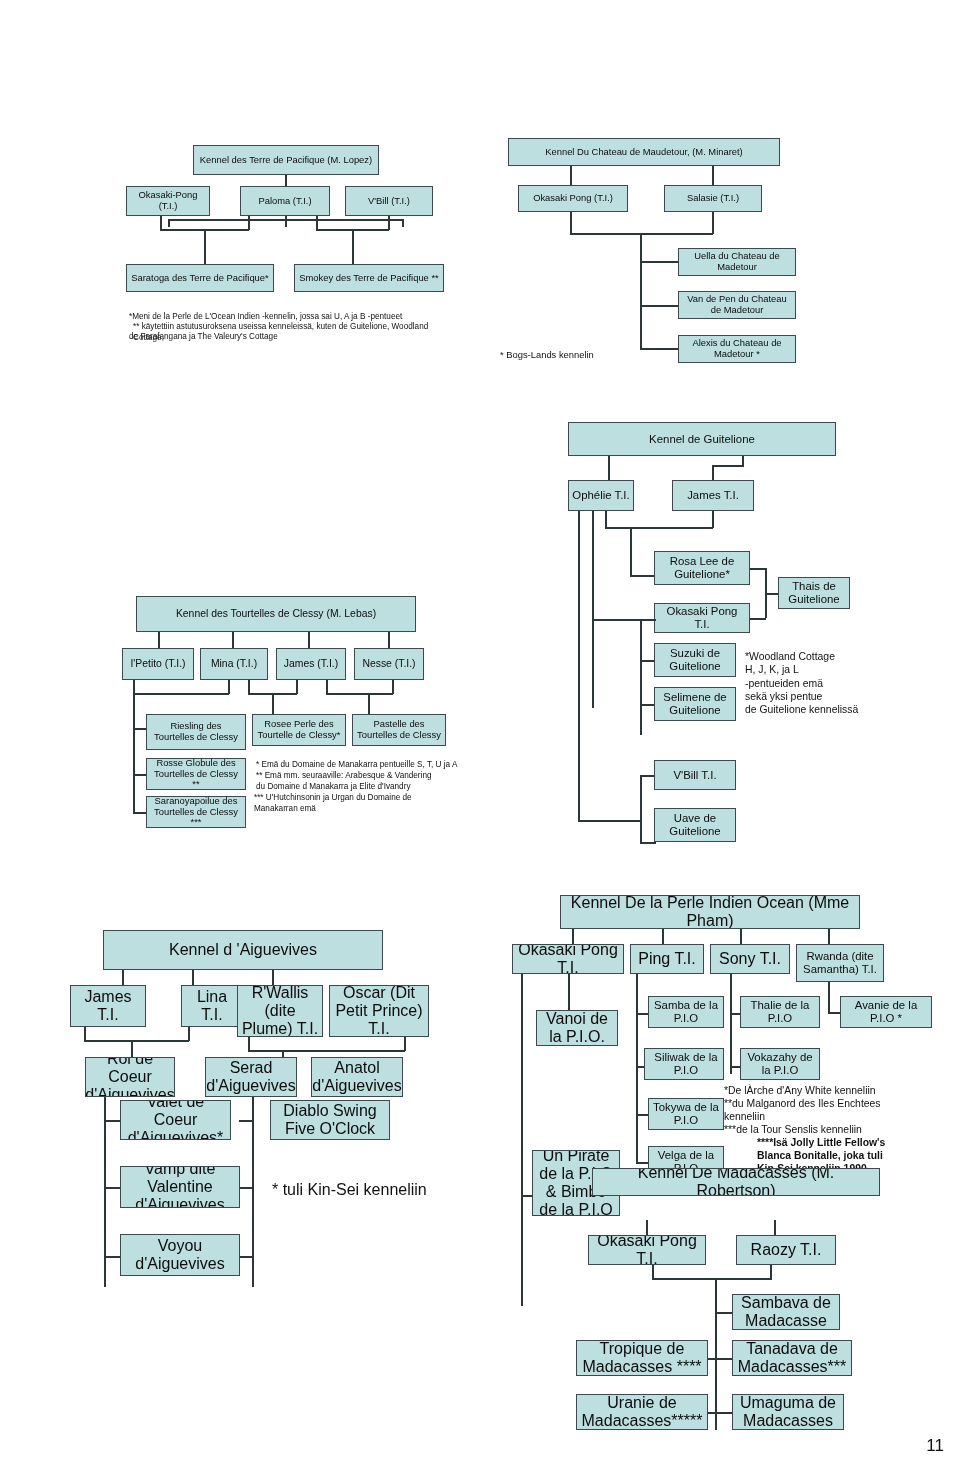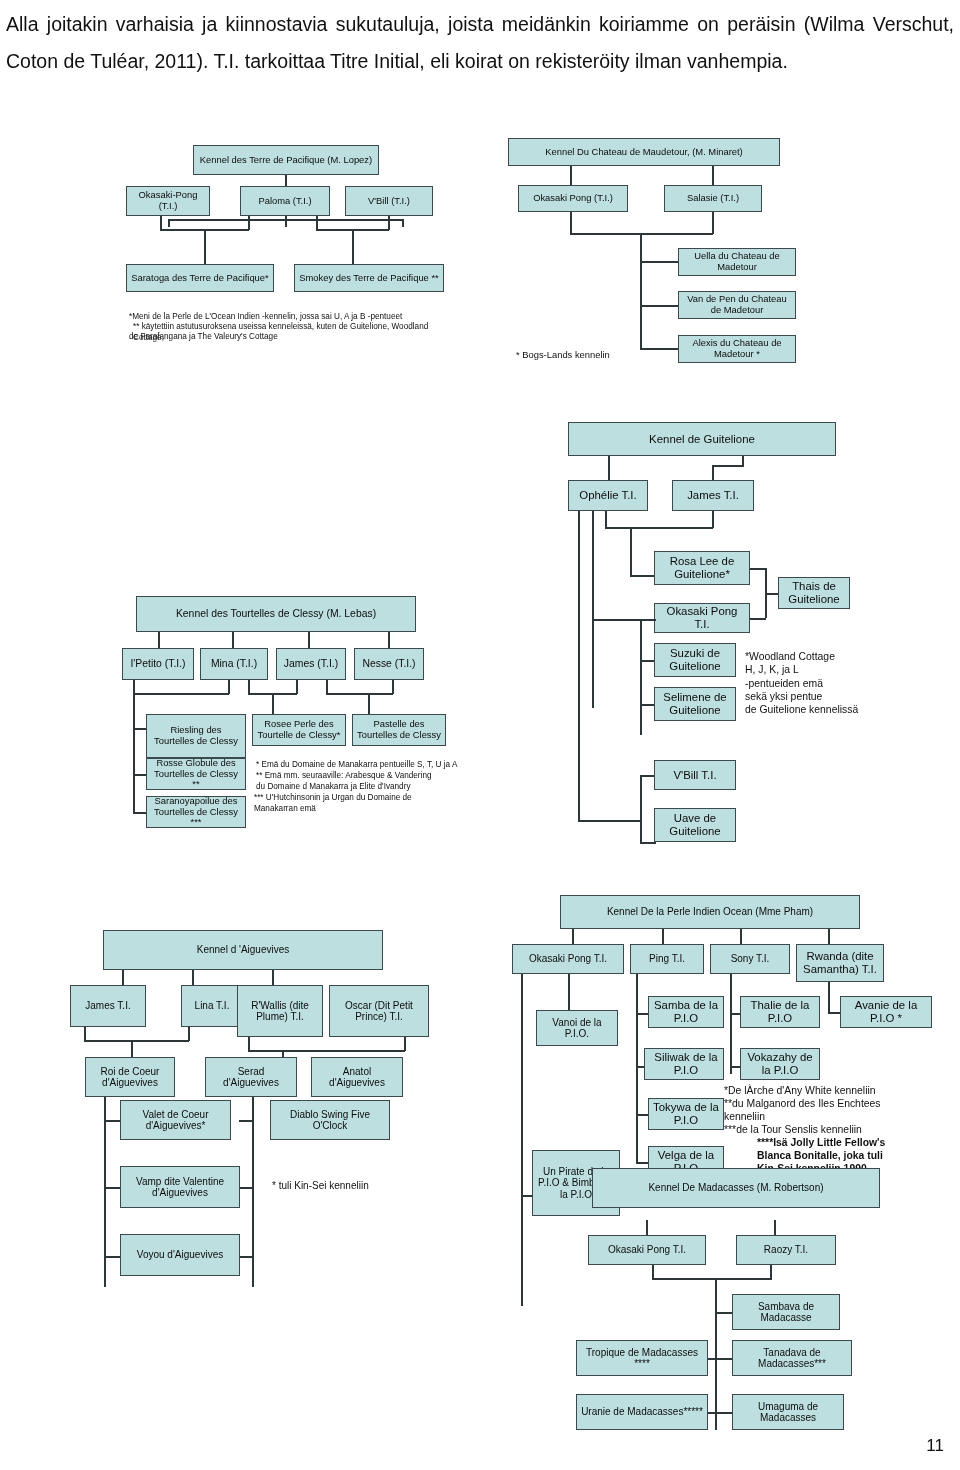--- a/index.html
+++ b/index.html
@@ -21,33 +21,30 @@
   .ln{position:absolute;background:#2d3638;}
   .ln.h{height:1.6px;}
   .ln.v{width:1.6px;}
   .note{position:absolute;color:#111;font-family:"Liberation Sans",sans-serif;line-height:1.28;white-space:pre-line;}
 
   
   .f8{font-size:8.2px;}
   .f9{font-size:9.4px;}
   .f10{font-size:10.4px;}
   .f11{font-size:11.4px;}
-  .f12{font-size:10px;}
+  .f12{font-size:16px;}
   .bold{font-weight:bold;margin-left:33px;}
 
   #pageno{position:absolute;right:16px;bottom:14px;font-size:17px;color:#111;}
 </style>
 </head>
 <body>
 
 <div id="page">
 
-  <div id="intro">
-    <span>Alla joitakin varhaisia ja kiinnostavia sukutauluja, joista meidänkin koiriamme on peräisin (Wilma Verschut, Coton de Tuléar, 2011). T.I. tarkoittaa Titre Initial, eli koirat on rekisteröity ilman vanhempia.</span>
-  </div>
 
   <div id="diagram">
 
     <div>
       <div class="box f9" style="left:193px;top:25px;width:186px;height:30px;">Kennel des Terre de Pacifique (M. Lopez)</div>
       <div class="ln v" style="left:285px;top:55px;height:45px;"></div>
       <div class="ln h" style="left:168px;top:99px;width:235px;"></div>
       <div class="ln v" style="left:168px;top:99px;height:8px;"></div>
       <div class="ln v" style="left:285px;top:99px;height:8px;"></div>
       <div class="ln v" style="left:402px;top:99px;height:8px;"></div>
@@ -88,32 +85,32 @@
       <div class="ln v" style="left:640px;top:113px;height:106px;"></div>
       <div class="ln h" style="left:640px;top:141px;width:40px;"></div>
       <div class="ln h" style="left:640px;top:185px;width:40px;"></div>
       <div class="ln h" style="left:640px;top:228px;width:40px;"></div>
       <div class="ln v" style="left:640px;top:141px;height:88px;"></div>
 
       <div class="box f9" style="left:678px;top:128px;width:118px;height:28px;">Uella du Chateau de Madetour</div>
       <div class="box f9" style="left:678px;top:171px;width:118px;height:28px;">Van de Pen du Chateau de Madetour</div>
       <div class="box f9" style="left:678px;top:215px;width:118px;height:28px;">Alexis du Chateau de Madetour *</div>
 
-      <div class="note f9" style="left:500px;top:229px;width:150px;margin-left:16px;">* Bogs-Lands kennelin</div>
+      <div class="note f9" style="left:500px;top:229px;width:150px;">* Bogs-Lands kennelin</div>
     </div>
 
     <div>
       <div class="box f11" style="left:568px;top:302px;width:268px;height:34px;">Kennel de Guitelione</div>
 
       <div class="ln v" style="left:608px;top:336px;height:26px;"></div>
       <div class="ln v" style="left:742px;top:336px;height:10px;"></div>
       <div class="ln h" style="left:712px;top:345px;width:32px;"></div>
       <div class="ln v" style="left:712px;top:345px;height:17px;"></div>
 
-      <div class="box f11" style="left:568px;top:360px;width:80px;height:31px;">Ophélie T.I.</div>
+      <div class="box f11" style="left:568px;top:360px;width:66px;height:31px;">Ophélie T.I.</div>
       <div class="box f11" style="left:672px;top:360px;width:82px;height:31px;">James T.I.</div>
 
       <div class="ln v" style="left:578px;top:391px;height:310px;"></div>
       <div class="ln v" style="left:592px;top:391px;height:197px;"></div>
       <div class="ln v" style="left:605px;top:391px;height:17px;"></div>
       <div class="ln v" style="left:712px;top:391px;height:17px;"></div>
       <div class="ln h" style="left:605px;top:407px;width:108px;"></div>
       <div class="ln v" style="left:630px;top:407px;height:49px;"></div>
       <div class="ln h" style="left:630px;top:455px;width:26px;"></div>
 
@@ -173,21 +170,21 @@
       <div class="ln v" style="left:248px;top:560px;height:14px;"></div>
       <div class="ln v" style="left:296px;top:560px;height:14px;"></div>
       <div class="ln h" style="left:248px;top:573px;width:49px;"></div>
       <div class="ln v" style="left:272px;top:573px;height:25px;"></div>
 
       <div class="ln v" style="left:326px;top:560px;height:14px;"></div>
       <div class="ln v" style="left:392px;top:560px;height:14px;"></div>
       <div class="ln h" style="left:326px;top:573px;width:67px;"></div>
       <div class="ln v" style="left:368px;top:573px;height:25px;"></div>
 
-      <div class="box f9" style="left:146px;top:594px;width:100px;height:44px;">Riesling des Tourtelles de Clessy</div>
+      <div class="box f9" style="left:146px;top:594px;width:100px;height:36px;">Riesling des Tourtelles de Clessy</div>
       <div class="box f9" style="left:252px;top:594px;width:94px;height:32px;">Rosee Perle des Tourtelle de Clessy*</div>
       <div class="box f9" style="left:352px;top:594px;width:94px;height:32px;">Pastelle des Tourtelles de Clessy</div>
       <div class="box f9" style="left:146px;top:638px;width:100px;height:32px;">Rosse Globule des Tourtelles de Clessy **</div>
       <div class="box f9" style="left:146px;top:676px;width:100px;height:32px;">Saranoyapoilue des Tourtelles de Clessy ***</div>
 
       <div class="note f8" style="left:256px;top:640px;">* Emä du Domaine de Manakarra pentueille S, T, U ja A</div>
       <div class="note f8" style="left:256px;top:651px;">** Emä mm. seuraaville: Arabesque &amp; Vandering</div>
       <div class="note f8" style="left:256px;top:662px;">    du Domaine d Manakarra ja Elite d'Ivandry</div>
       <div class="note f8" style="left:254px;top:673px;">*** U'Hutchinsonin ja Urgan du Domaine de</div>
       <div class="note f8" style="left:254px;top:684px;">     Manakarran emä</div>
@@ -282,21 +279,21 @@
       <div class="note f10" style="left:724px;top:977px;">**du Malganord des Iles Enchtees</div>
       <div class="note f10" style="left:724px;top:990px;">   kenneliin</div>
       <div class="note f10" style="left:724px;top:1003px;">***de la Tour Senslis kenneliin</div>
       <div class="note f10 bold" style="left:724px;top:1016px;">****Isä Jolly Little Fellow's</div>
       <div class="note f10 bold" style="left:724px;top:1029px;">     Blanca Bonitalle, joka tuli</div>
       <div class="note f10 bold" style="left:724px;top:1042px;">     Kin-Sei kenneliin 1990</div>
       <div class="note f10" style="left:724px;top:1055px;">*****Fosse aux Renalds kennelin</div>
     </div>
 
     <div>
-      <div class="box f12" style="left:592px;top:1048px;width:288px;height:40px;">Kennel De Madacasses (M. Robertson)</div>
+      <div class="box f12" style="left:592px;top:1048px;width:288px;height:28px;">Kennel De Madacasses (M. Robertson)</div>
 
       <div class="ln v" style="left:646px;top:1100px;height:16px;"></div>
       <div class="ln v" style="left:774px;top:1100px;height:16px;"></div>
 
       <div class="box f12" style="left:588px;top:1115px;width:118px;height:30px;">Okasaki Pong T.I.</div>
       <div class="box f12" style="left:736px;top:1115px;width:100px;height:30px;">Raozy T.I.</div>
 
       <div class="ln v" style="left:652px;top:1145px;height:14px;"></div>
       <div class="ln v" style="left:770px;top:1145px;height:14px;"></div>
       <div class="ln h" style="left:652px;top:1158px;width:120px;"></div>

